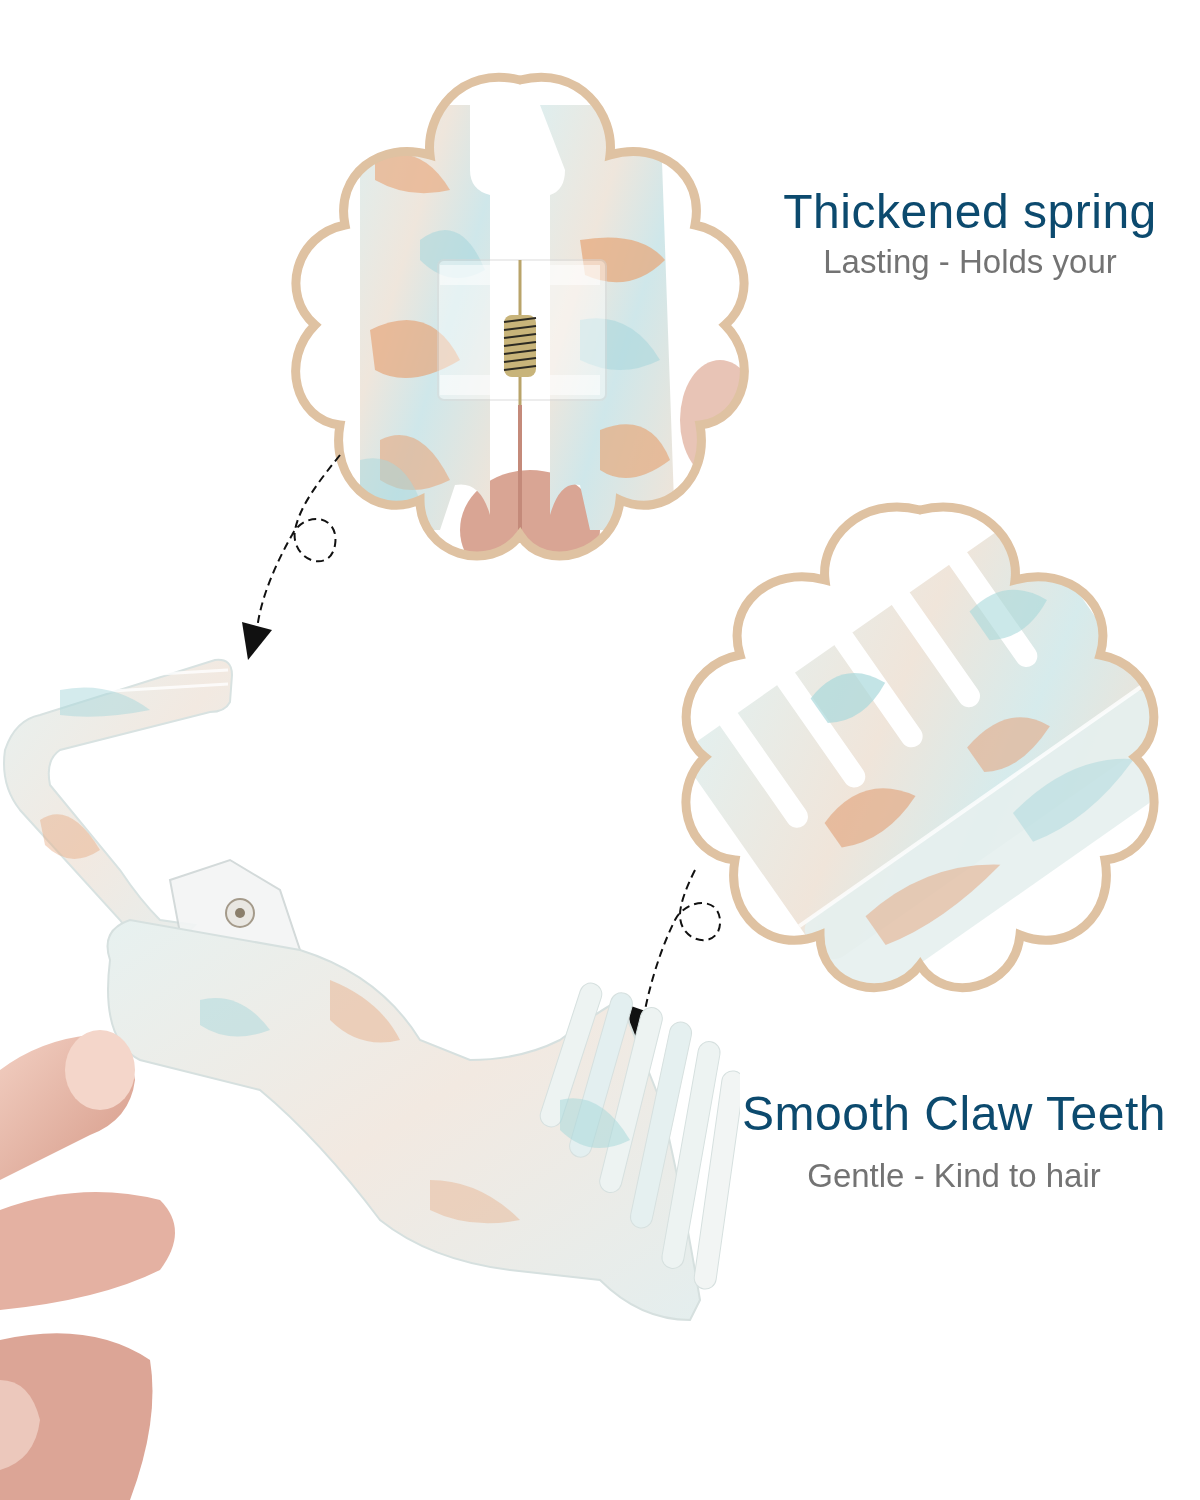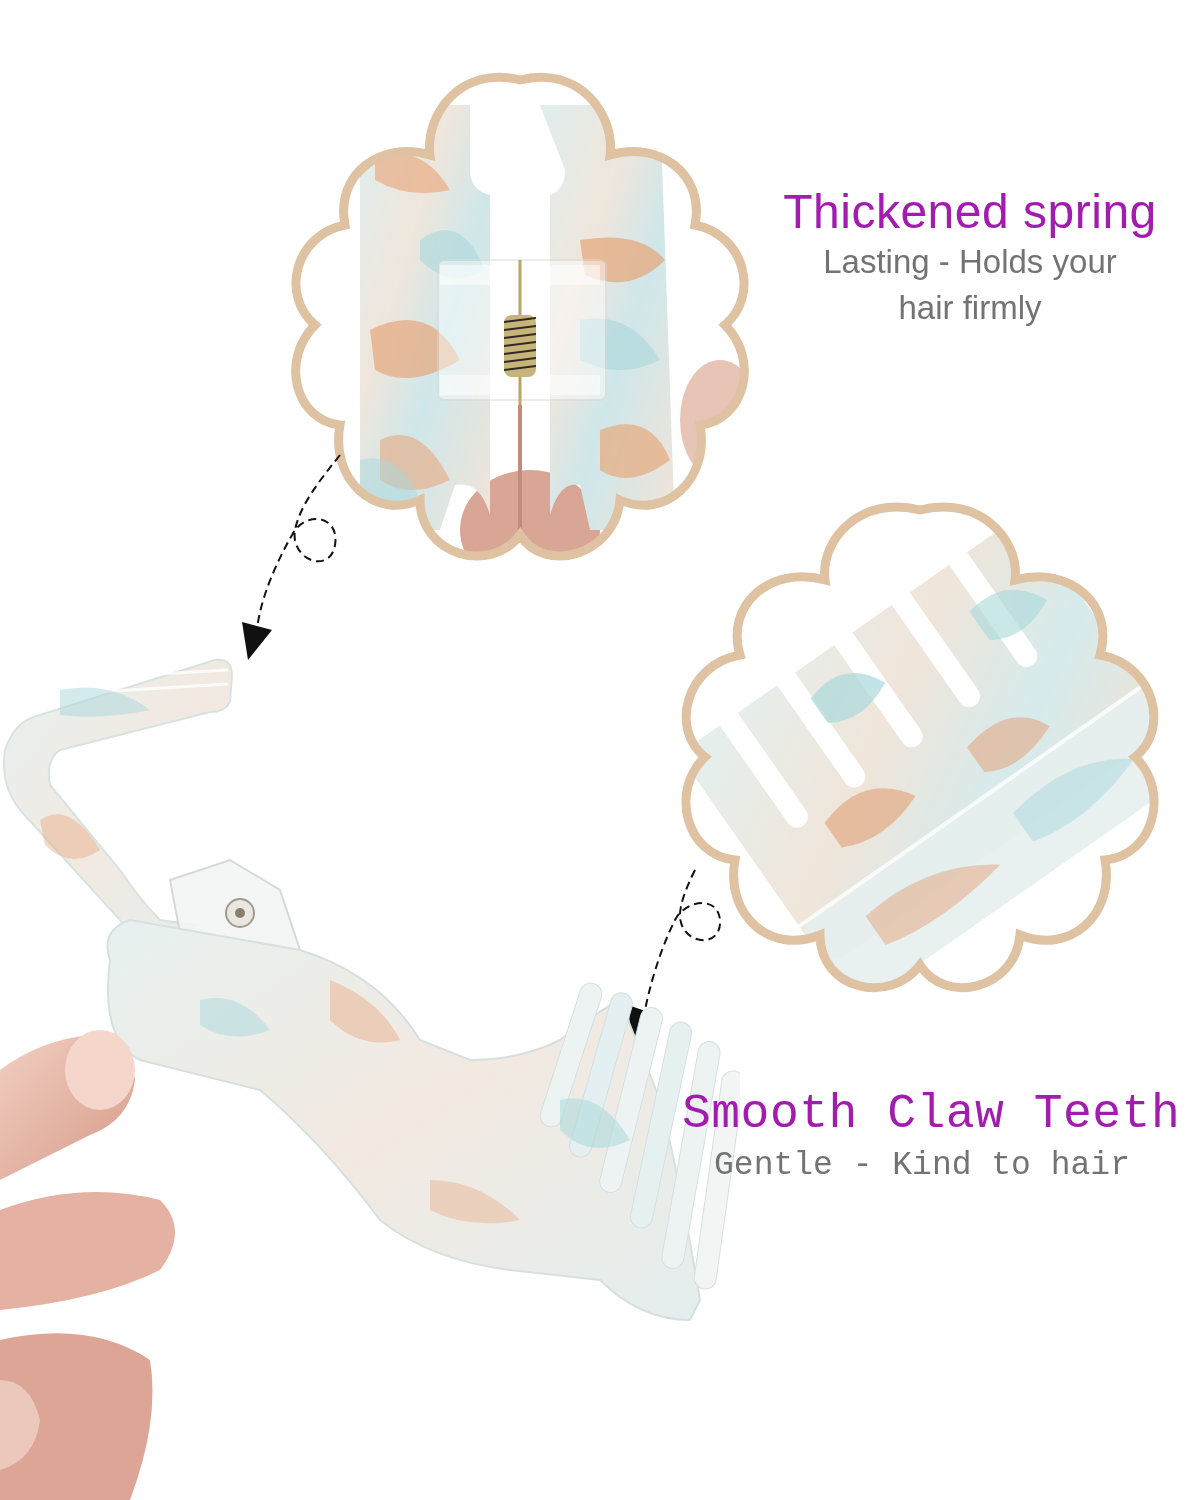--- a/index.html
+++ b/index.html
@@ -1,26 +1,26 @@
 <!DOCTYPE html>
 <html><head>
   <meta charset="utf-8">
   <style>
     html, body { margin: 0; padding: 0; background: #ffffff; }
     body { width: 1200px; height: 1500px; position: relative; overflow: hidden; font-family: "Liberation Sans", sans-serif; }
     .abs { position: absolute; }
     .feature { position: absolute; text-align: center; }
-    .feature-title { color: #a21caf; font-weight: 400; letter-spacing: 0.5px; line-height: 1.0; white-space: nowrap; }
+    .feature-title { color: #0c4a6e; font-weight: 400; letter-spacing: 0.5px; line-height: 1.0; white-space: nowrap; }
     .feature-sub { color: #737373; line-height: 1.2; }
     #feature-spring { left: 760px; top: 188px; width: 420px; }
     #feature-spring .feature-title { font-size: 48px; }
     #feature-spring .feature-sub { font-size: 33px; margin-top: 6px; }
-    #feature-teeth { left: 682px; top: 1090px; width: 480px; font-family: Liberation Mono, monospace; }
+    #feature-teeth { left: 714px; top: 1090px; width: 480px; }
     #feature-teeth .feature-title { font-size: 48px; }
-    #feature-teeth .feature-sub { font-size: 33px; margin-top: 8px; }
+    #feature-teeth .feature-sub { font-size: 33px; margin-top: 18px; }
     svg { display: block; }
   </style>
 </head>
 <body>
 
 <svg class="abs" style="left:280px;top:60px" width="480" height="520" viewBox="0 0 480 520">
   <defs>
     <clipPath id="flowerClipTop">
       <path d="M240,20 C300,5 335,55 330,95 C380,80 425,115 415,165 C465,175 480,235 445,265 C480,300 465,360 420,365 C430,420 385,460 340,440 C335,495 265,515 240,475 C210,515 140,495 140,440 C95,460 50,420 60,365 C15,360 0,300 35,265 C0,235 15,175 65,165 C55,115 100,80 150,95 C145,55 180,5 240,20 Z"></path>
     </clipPath>
@@ -165,19 +165,18 @@
     <ellipse cx="100" cy="450" rx="35" ry="40" fill="#f4d6ca"></ellipse>
     <path d="M0,590 Q80,560 160,580 Q190,610 160,650 Q100,680 0,690 Z" fill="#e4b1a2"></path>
     <path d="M0,720 Q90,700 150,740 Q160,800 130,880 L0,880 Z" fill="#dca596"></path>
     <path d="M0,760 Q30,760 40,800 Q35,840 0,850 Z" fill="#ecc8bc"></path>
   </g>
 </svg>
 
 <div id="feature-spring" class="feature">
   <div class="feature-title">Thickened spring</div>
   <div class="feature-sub">Lasting - Holds your</div>
-  <div class="feature-sub">hair firmly</div>
 </div>
 
 <div id="feature-teeth" class="feature">
   <div class="feature-title">Smooth Claw Teeth</div>
   <div class="feature-sub">Gentle - Kind to hair</div>
 </div>
 
 </body></html>

